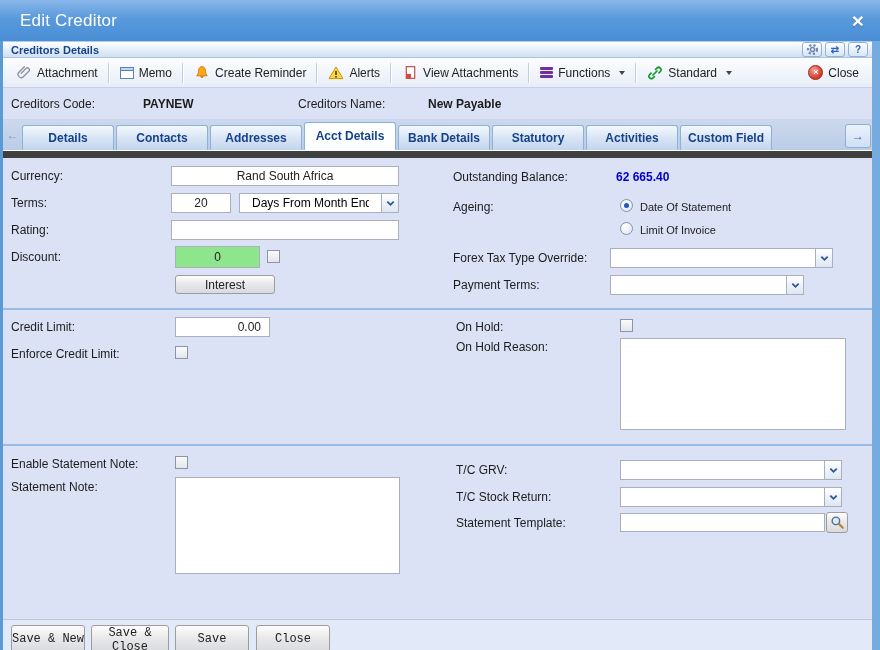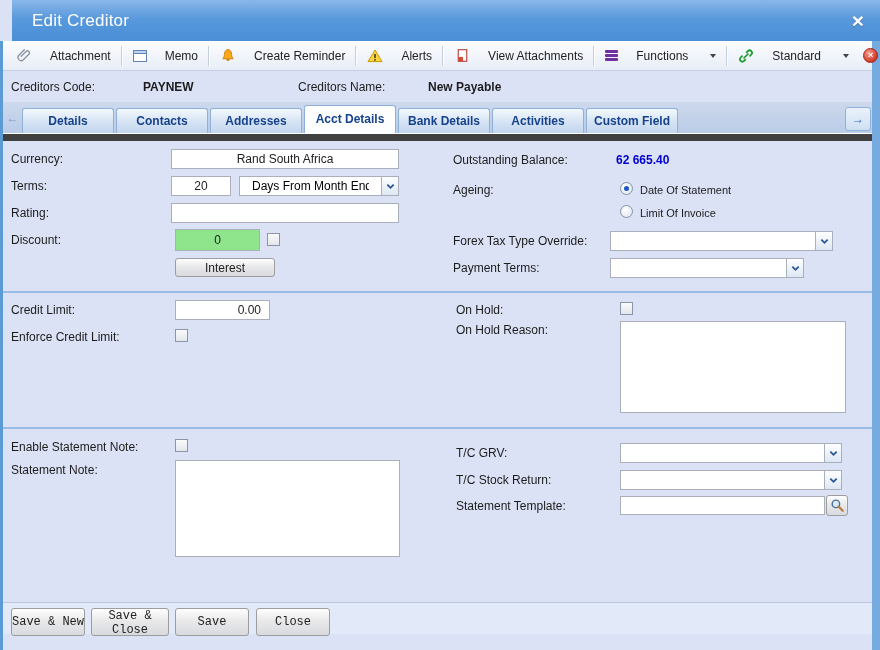--- a/index.html
+++ b/index.html
@@ -5,21 +5,21 @@
   * { box-sizing: border-box; margin: 0; padding: 0; }
   html,body { background:#9db8d2; }
   .window {
     position: relative; width: 880px; height: 650px;
     font-family: "Liberation Sans", sans-serif; font-size: 12px; color: #1c1c1c;
     background: #dce2f5; overflow: hidden;
   }
   
   .titlebar {
     height: 41px; background: linear-gradient(#8ab7ea, #5999dc 45%, #4a8ed6);
-    display: flex; align-items: center; padding: 0 16px 0 20px; margin-left: 12px;
+    display: flex; align-items: center; padding: 0 16px 0 20px;
   }
   .titlebar .title { color: #fff; font-size: 17px; letter-spacing: .2px; }
   .titlebar .x {
     margin-left: auto; color: #fff; font-size: 21px; font-weight: bold;
     line-height: 1; cursor: pointer; text-shadow: 0 1px 1px rgba(0,0,0,.25);
   }
   
   .body-wrap {
     position: relative; height: 609px;
     border-left: 3px solid #5b9bd5; border-right: 8px solid #76abdf;
@@ -37,21 +37,21 @@
     width: 20px; height: 15px; border: 1px solid #93b2d6; border-radius: 3px;
     background: linear-gradient(#ffffff, #d8e6f6);
     display: flex; align-items: center; justify-content: center;
     color: #2a66c8; font-size: 10px; font-weight: bold; cursor: pointer;
   }
   
   .toolbar {
     height: 30px; background: linear-gradient(#fcfdfe, #e7edf7);
     border-bottom: 1px solid #c6d2e4; display: flex; align-items: center; padding: 0 6px;
   }
-  .tb-item { display: flex; align-items: center; gap: 18px; padding: 3px 7px; border-radius: 3px; cursor: pointer; white-space: nowrap; color: #222; }
+  .tb-item { display: flex; align-items: center; gap: 5px; padding: 3px 7px; border-radius: 3px; cursor: pointer; white-space: nowrap; color: #222; }
   .tb-sep { width: 0; height: 20px; border-left: 1px solid #c3cede; border-right: 1px solid #ffffff; margin: 0 3px; }
   .tb-arrow { width: 0; height: 0; border-left: 3.5px solid transparent; border-right: 3.5px solid transparent; border-top: 4px solid #444; margin-left: 4px; }
   .tb-close { margin-left: auto; }
   .icon16 { width: 16px; height: 16px; display: inline-flex; align-items: center; justify-content: center; }
   .icon-memo { width: 14px; height: 12px; border: 1px solid #5f82b4; background: #fff; display: inline-block; }
   .icon-memo .memo-bar { display: block; height: 3px; background: #bfd6ee; border-bottom: 1px solid #5f82b4; }
   .bars i { display: block; width: 13px; height: 2.6px; background: #7030a0; margin: 1.6px 0; border-radius: 1px; }
   .red-x {
     width: 15px; height: 15px; border-radius: 50%;
     background: radial-gradient(circle at 35% 30%, #f5998f, #d23c2a 70%);
@@ -147,20 +147,33 @@
 
 <div class="window">
 
   <div class="titlebar">
     <span class="title">Edit Creditor</span>
     <span class="x">×</span>
   </div>
 
   <div class="body-wrap">
 
+    <div class="panel-header">
+      <span class="ptitle">Creditors Details</span>
+      <span class="ptools">
+        <span class="ptool">
+          <svg width="13" height="13" viewBox="0 0 14 14">
+            <circle cx="7" cy="7" r="2.2" fill="none" stroke="#7187b5" stroke-width="1.6"></circle>
+            <circle cx="7" cy="7" r="4.8" fill="none" stroke="#7187b5" stroke-width="2.4" stroke-dasharray="2.4 2.2"></circle>
+          </svg>
+        </span>
+        <span class="ptool">⇄</span>
+        <span class="ptool">?</span>
+      </span>
+    </div>
 
     <div class="toolbar">
       <span class="tb-item">
         <span class="icon16">
           <svg width="15" height="15" viewBox="0 0 16 16">
               <path d="M4.5 8.8 L9.6 3.7 a2.1 2.1 0 0 1 3 3 L6.8 12.5 a3.4 3.4 0 0 1 -4.8 -4.8 L7.8 1.9" fill="none" stroke="#8a93a3" stroke-width="1.4" stroke-linecap="round"></path>
             </svg>
         </span>
         <span>Attachment</span>
       </span>
@@ -239,20 +252,21 @@
       <span class="val-name">New Payable</span>
     </div>
 
     <div class="tabbar">
       <span class="tab-scroll-left">←</span>
       <span class="tab">Details</span>
       <span class="tab">Contacts</span>
       <span class="tab">Addresses</span>
       <span class="tab active">Acct Details</span>
       <span class="tab">Bank Details</span>
+      <span class="tab">Statutory</span>
       <span class="tab">Activities</span>
       <span class="tab">Custom Field</span>
       <span class="tab-scroll-right">→</span>
     </div>
 
     <div class="content">
 
       <div class="section s1">
         <span class="flabel" style="left:8px; top:11px;">Currency:</span>
         <input class="txt" style="left: 168px; top: 8px; width: 228px;" value="Rand South Africa">

